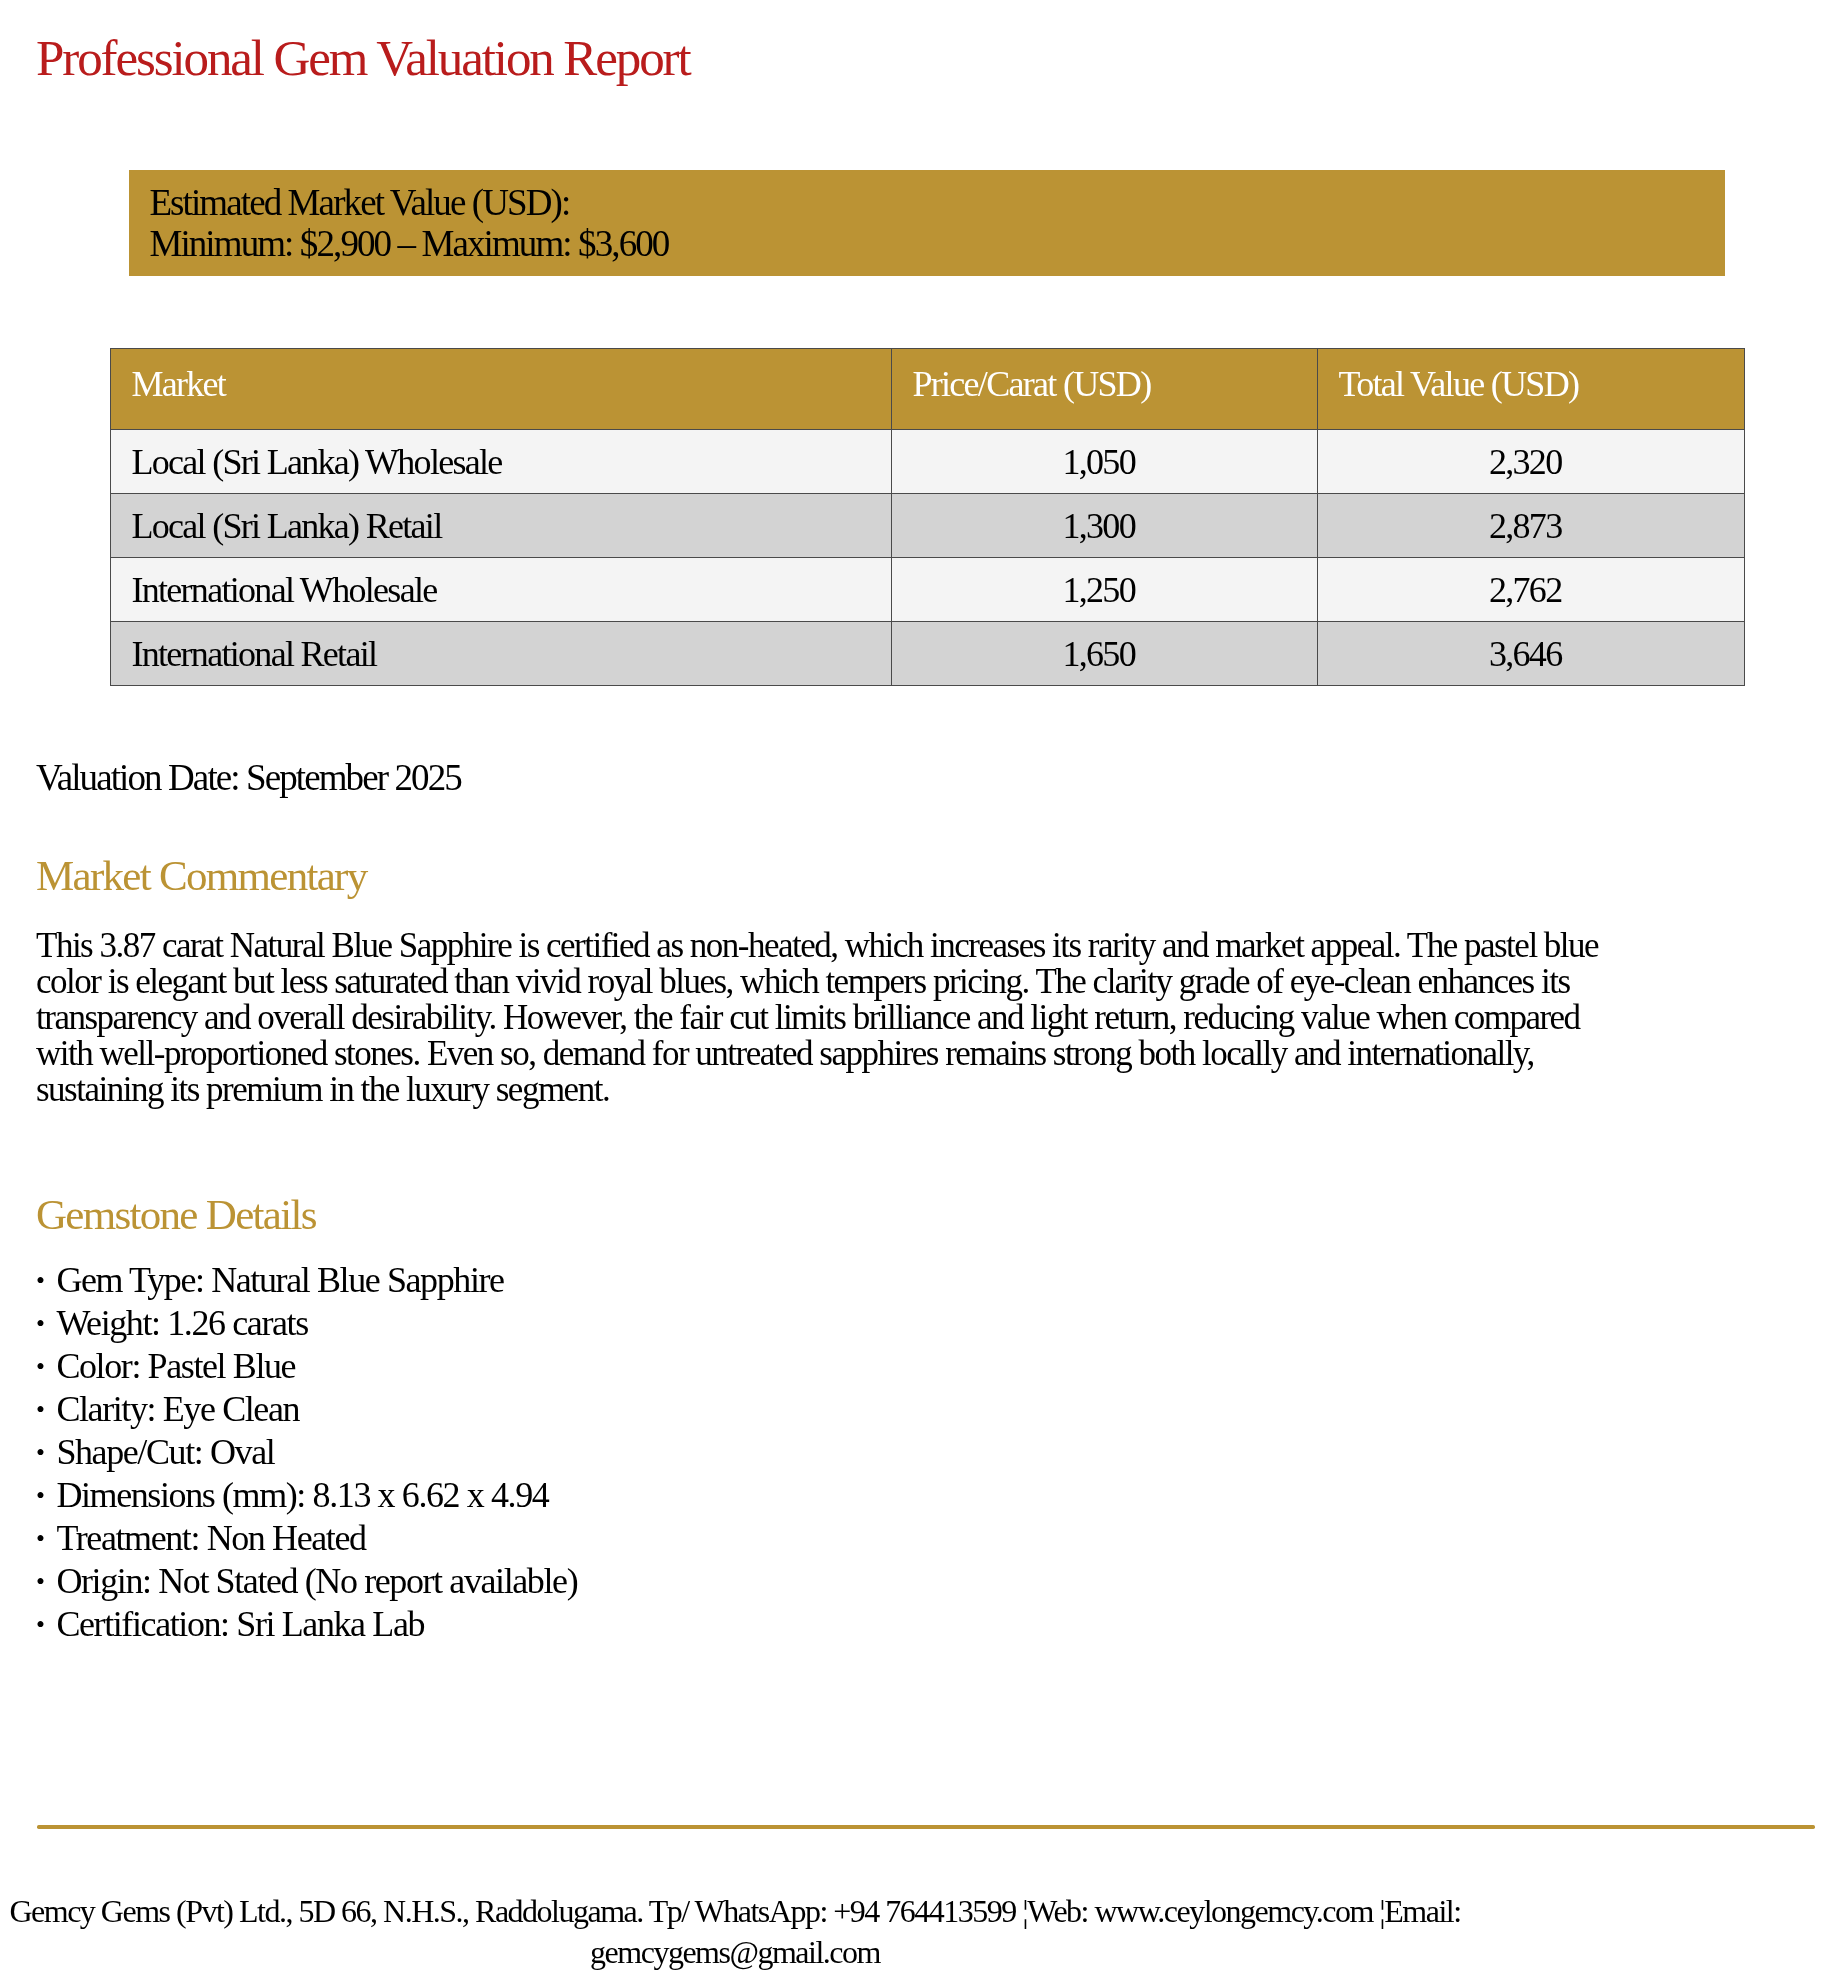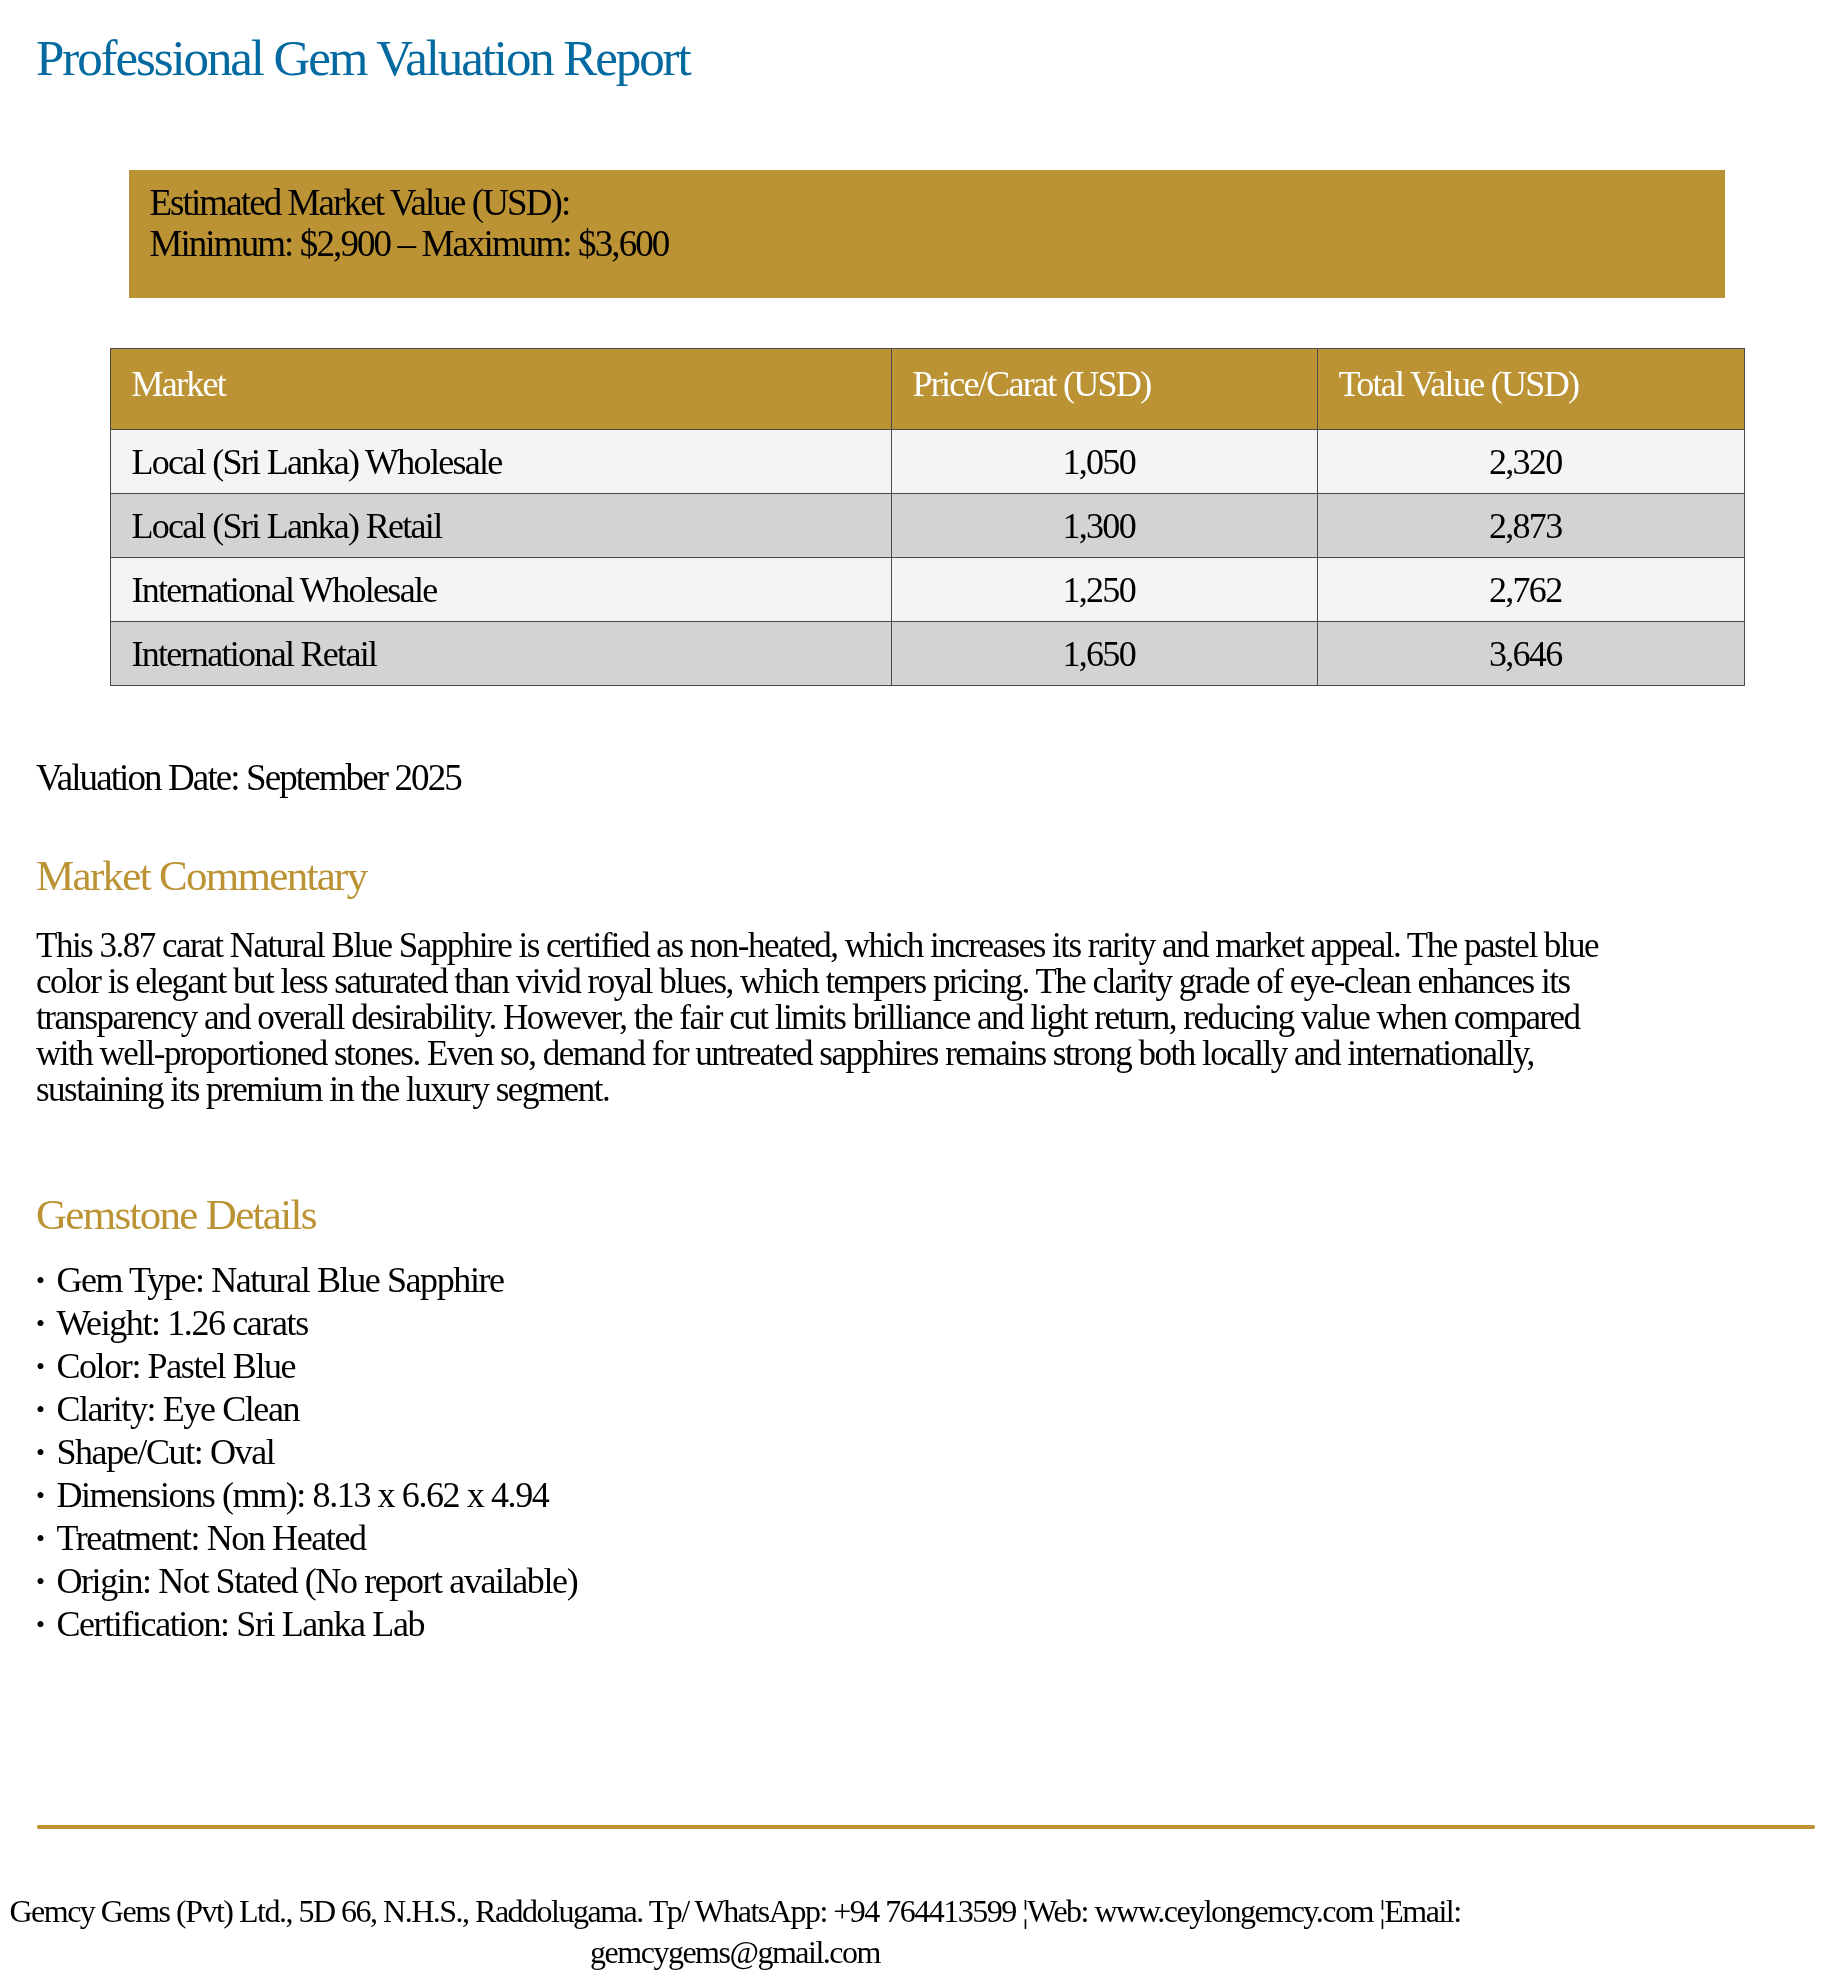--- a/index.html
+++ b/index.html
@@ -10,30 +10,30 @@
       overflow: hidden;
       font-family: "Liberation Serif", "DejaVu Serif", serif;
       color: #000000;
     }
     .title {
       position: absolute;
       left: 36px;
       top: 25.6px;
       font-size: 51px;
       line-height: 65px;
-      color: #0369a1;
+      color: #b91c1c;
       letter-spacing: -2.1px;
       white-space: nowrap;
     }
     .banner {
       position: absolute;
       left: 129px;
       top: 170px;
       width: 1596px;
-      height: 128px;
+      height: 106px;
       background: #BB9334;
       box-sizing: border-box;
       padding: 12px 0 0 20.4px;
     }
     .banner div {
       font-size: 37px;
       line-height: 41px;
       letter-spacing: -1.9px;
       white-space: nowrap;
       color: #000000;

